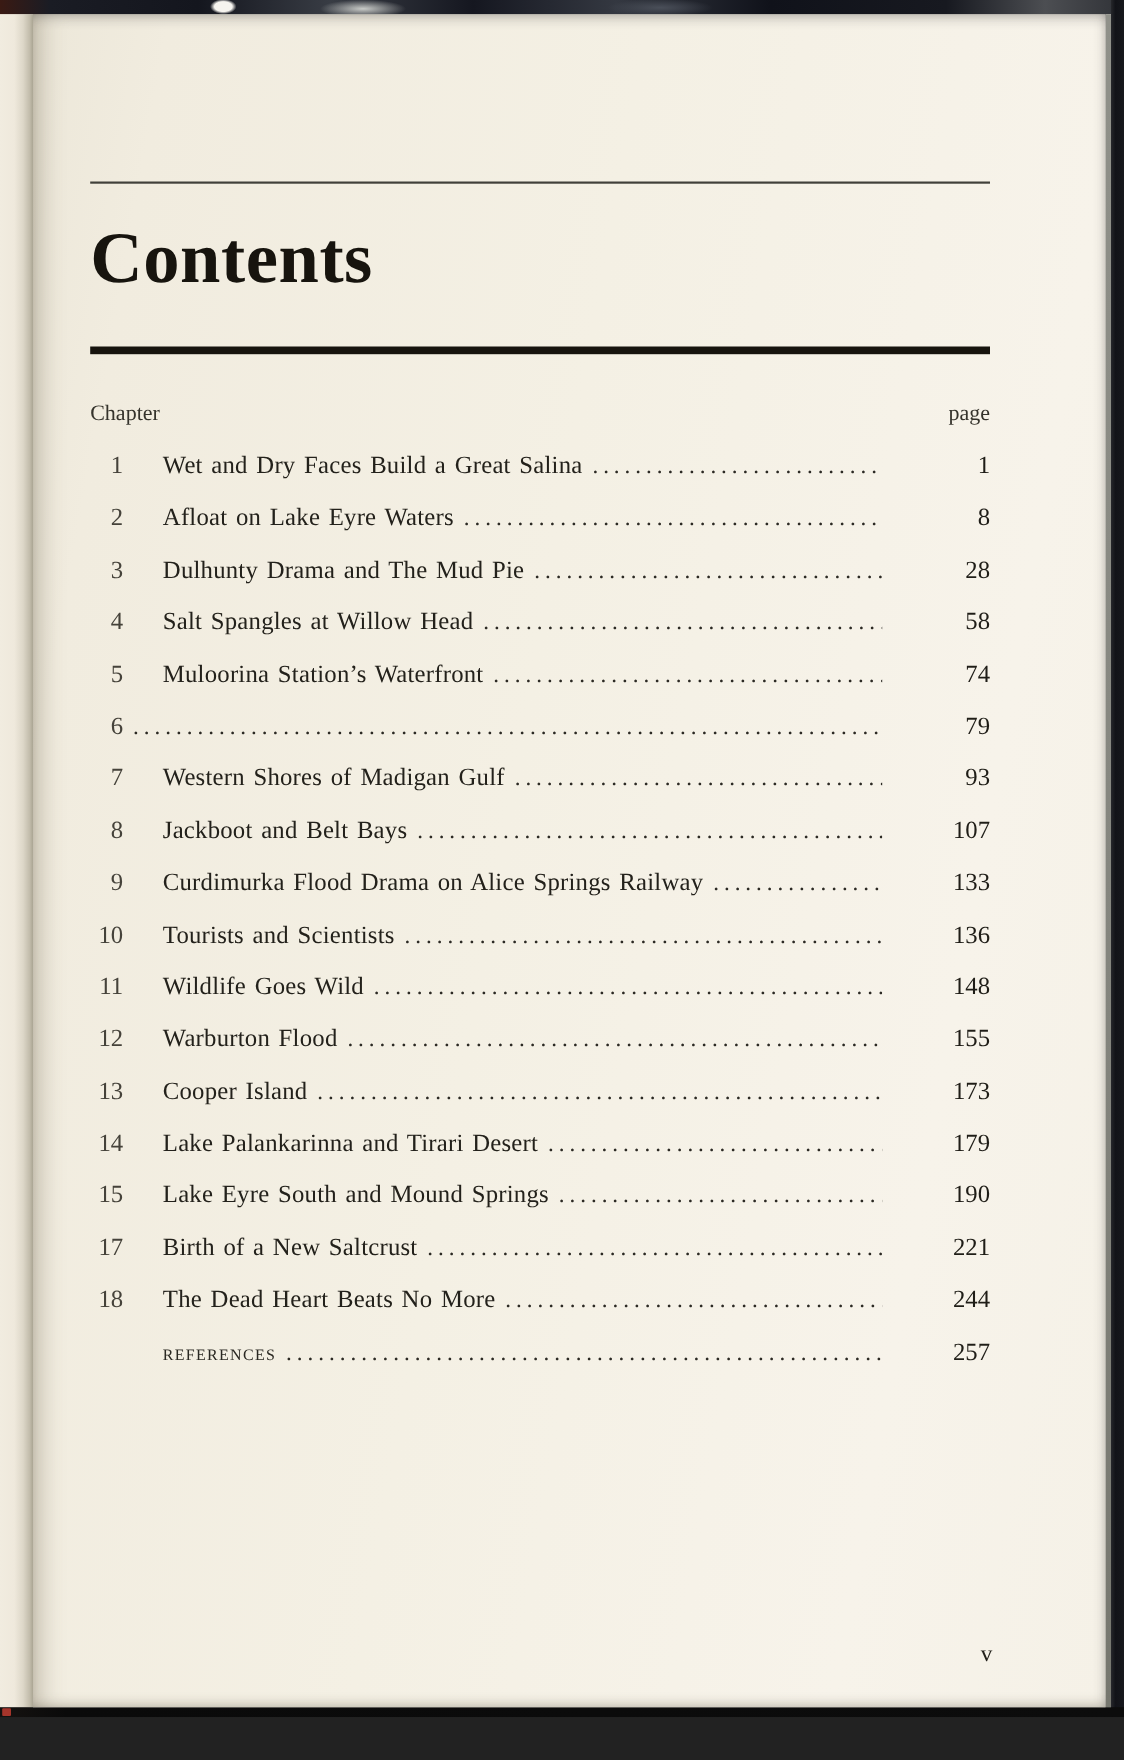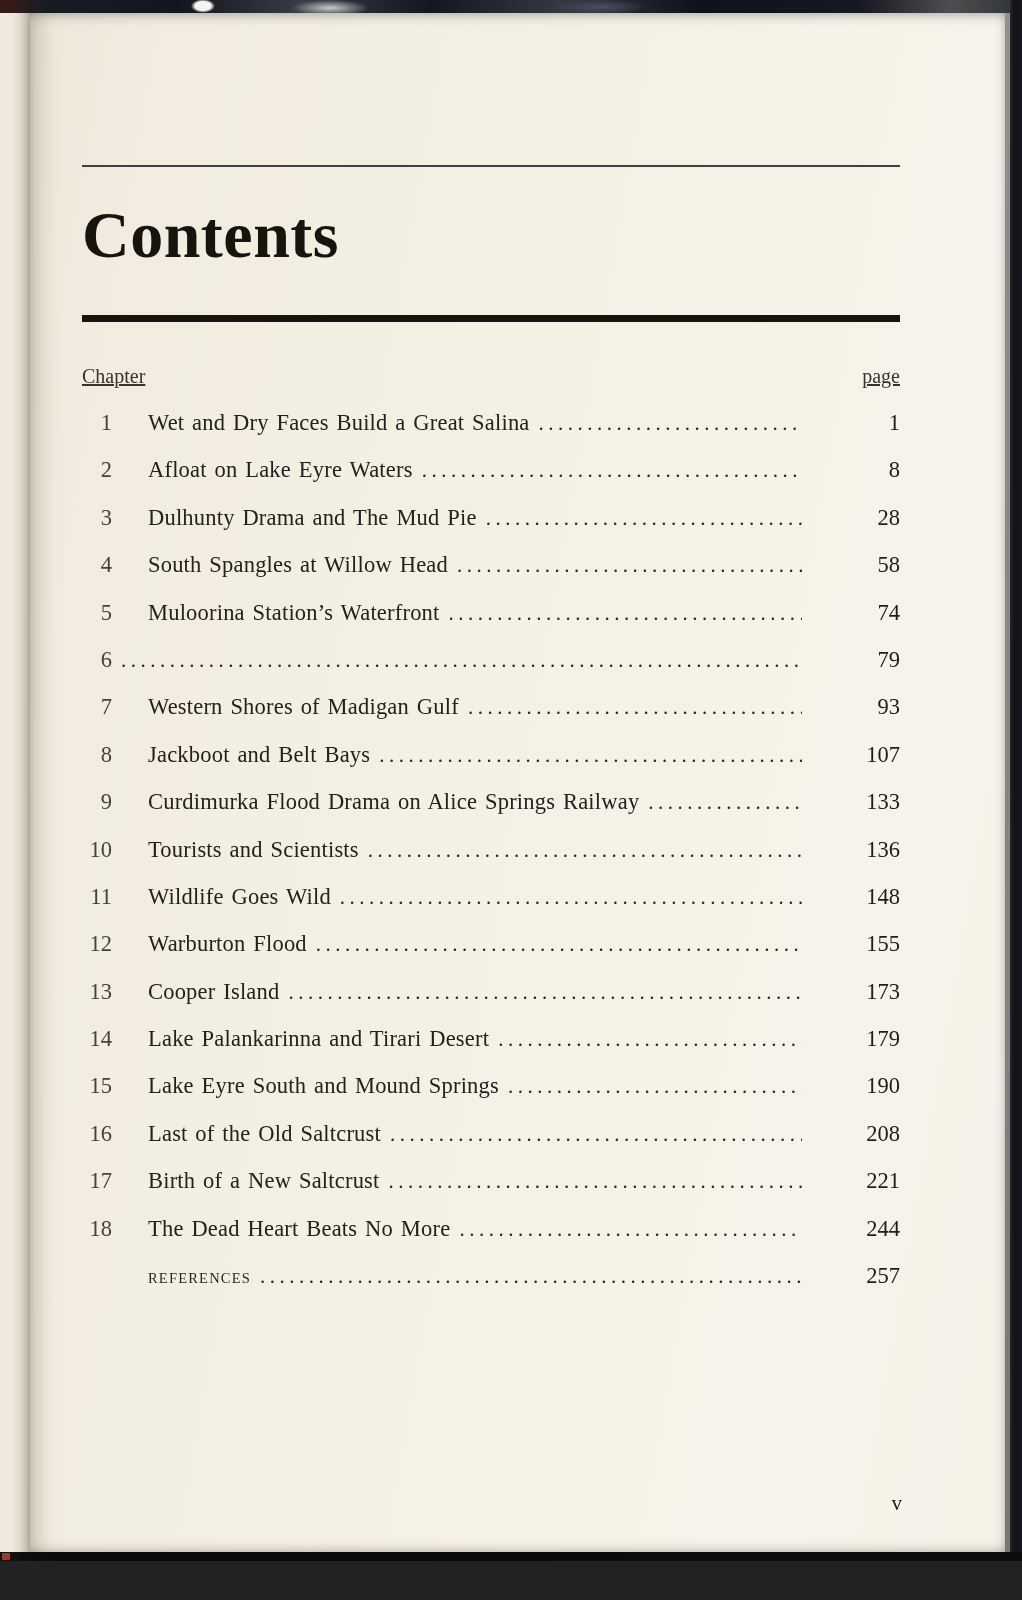--- a/index.html
+++ b/index.html
@@ -36,21 +36,21 @@
       inset -7px 0 10px -6px rgba(70,70,70,.28),
       inset 0 -9px 12px -8px rgba(80,72,52,.30);
     color:#23211b;
   }
   .rule-thin{margin-top:152px;height:2px;background:#41403a;}
   .contents-title{
     margin:34px 0 0 0;font-size:66px;line-height:68px;font-weight:700;
     letter-spacing:.5px;color:#17140e;font-family:"Liberation Serif","DejaVu Serif",serif;
   }
   .rule-thick{margin-top:46px;height:7px;background:#17140e;}
-  .col-headers{display:flex;justify-content:space-between;margin-top:42px;font-size:20px;line-height:24px;color:#35332c;text-decoration:underline;}
+  .col-headers{display:flex;justify-content:space-between;margin-top:42px;font-size:20px;line-height:24px;color:#35332c;}
   .toc{margin-top:10px;}
   .row{
     display:flex;align-items:baseline;height:47.4px;box-sizing:border-box;padding-top:12px;
     font-size:22.5px;word-spacing:2px;white-space:nowrap;
   }
   .num{flex:none;width:30px;text-align:right;color:#45423a;}
   .entry-title{flex:none;margin-left:36px;letter-spacing:.2px;color:#23211b;}
   .dots{
     flex:1 1 auto;overflow:hidden;white-space:nowrap;margin:0 28px 0 9px;
     font-size:21px;letter-spacing:4.5px;color:#2b2923;
@@ -96,21 +96,21 @@
         <span class="pg">8</span>
       </div>
       <div class="row">
         <span class="num">3</span>
         <span class="entry-title">Dulhunty Drama and The Mud Pie</span>
         <span class="dots"></span>
         <span class="pg">28</span>
       </div>
       <div class="row">
         <span class="num">4</span>
-        <span class="entry-title">South Spangles at Willow Head</span>
+        <span class="entry-title">Salt Spangles at Willow Head</span>
         <span class="dots"></span>
         <span class="pg">58</span>
       </div>
       <div class="row">
         <span class="num">5</span>
         <span class="entry-title">Muloorina Station’s Waterfront</span>
         <span class="dots"></span>
         <span class="pg">74</span>
       </div>
       <div class="row">
@@ -166,26 +166,20 @@
         <span class="dots"></span>
         <span class="pg">179</span>
       </div>
       <div class="row">
         <span class="num">15</span>
         <span class="entry-title">Lake Eyre South and Mound Springs</span>
         <span class="dots"></span>
         <span class="pg">190</span>
       </div>
       <div class="row">
-        <span class="num">16</span>
-        <span class="entry-title">Last of the Old Saltcrust</span>
-        <span class="dots"></span>
-        <span class="pg">208</span>
-      </div>
-      <div class="row">
         <span class="num">17</span>
         <span class="entry-title">Birth of a New Saltcrust</span>
         <span class="dots"></span>
         <span class="pg">221</span>
       </div>
       <div class="row">
         <span class="num">18</span>
         <span class="entry-title">The Dead Heart Beats No More</span>
         <span class="dots"></span>
         <span class="pg">244</span>

